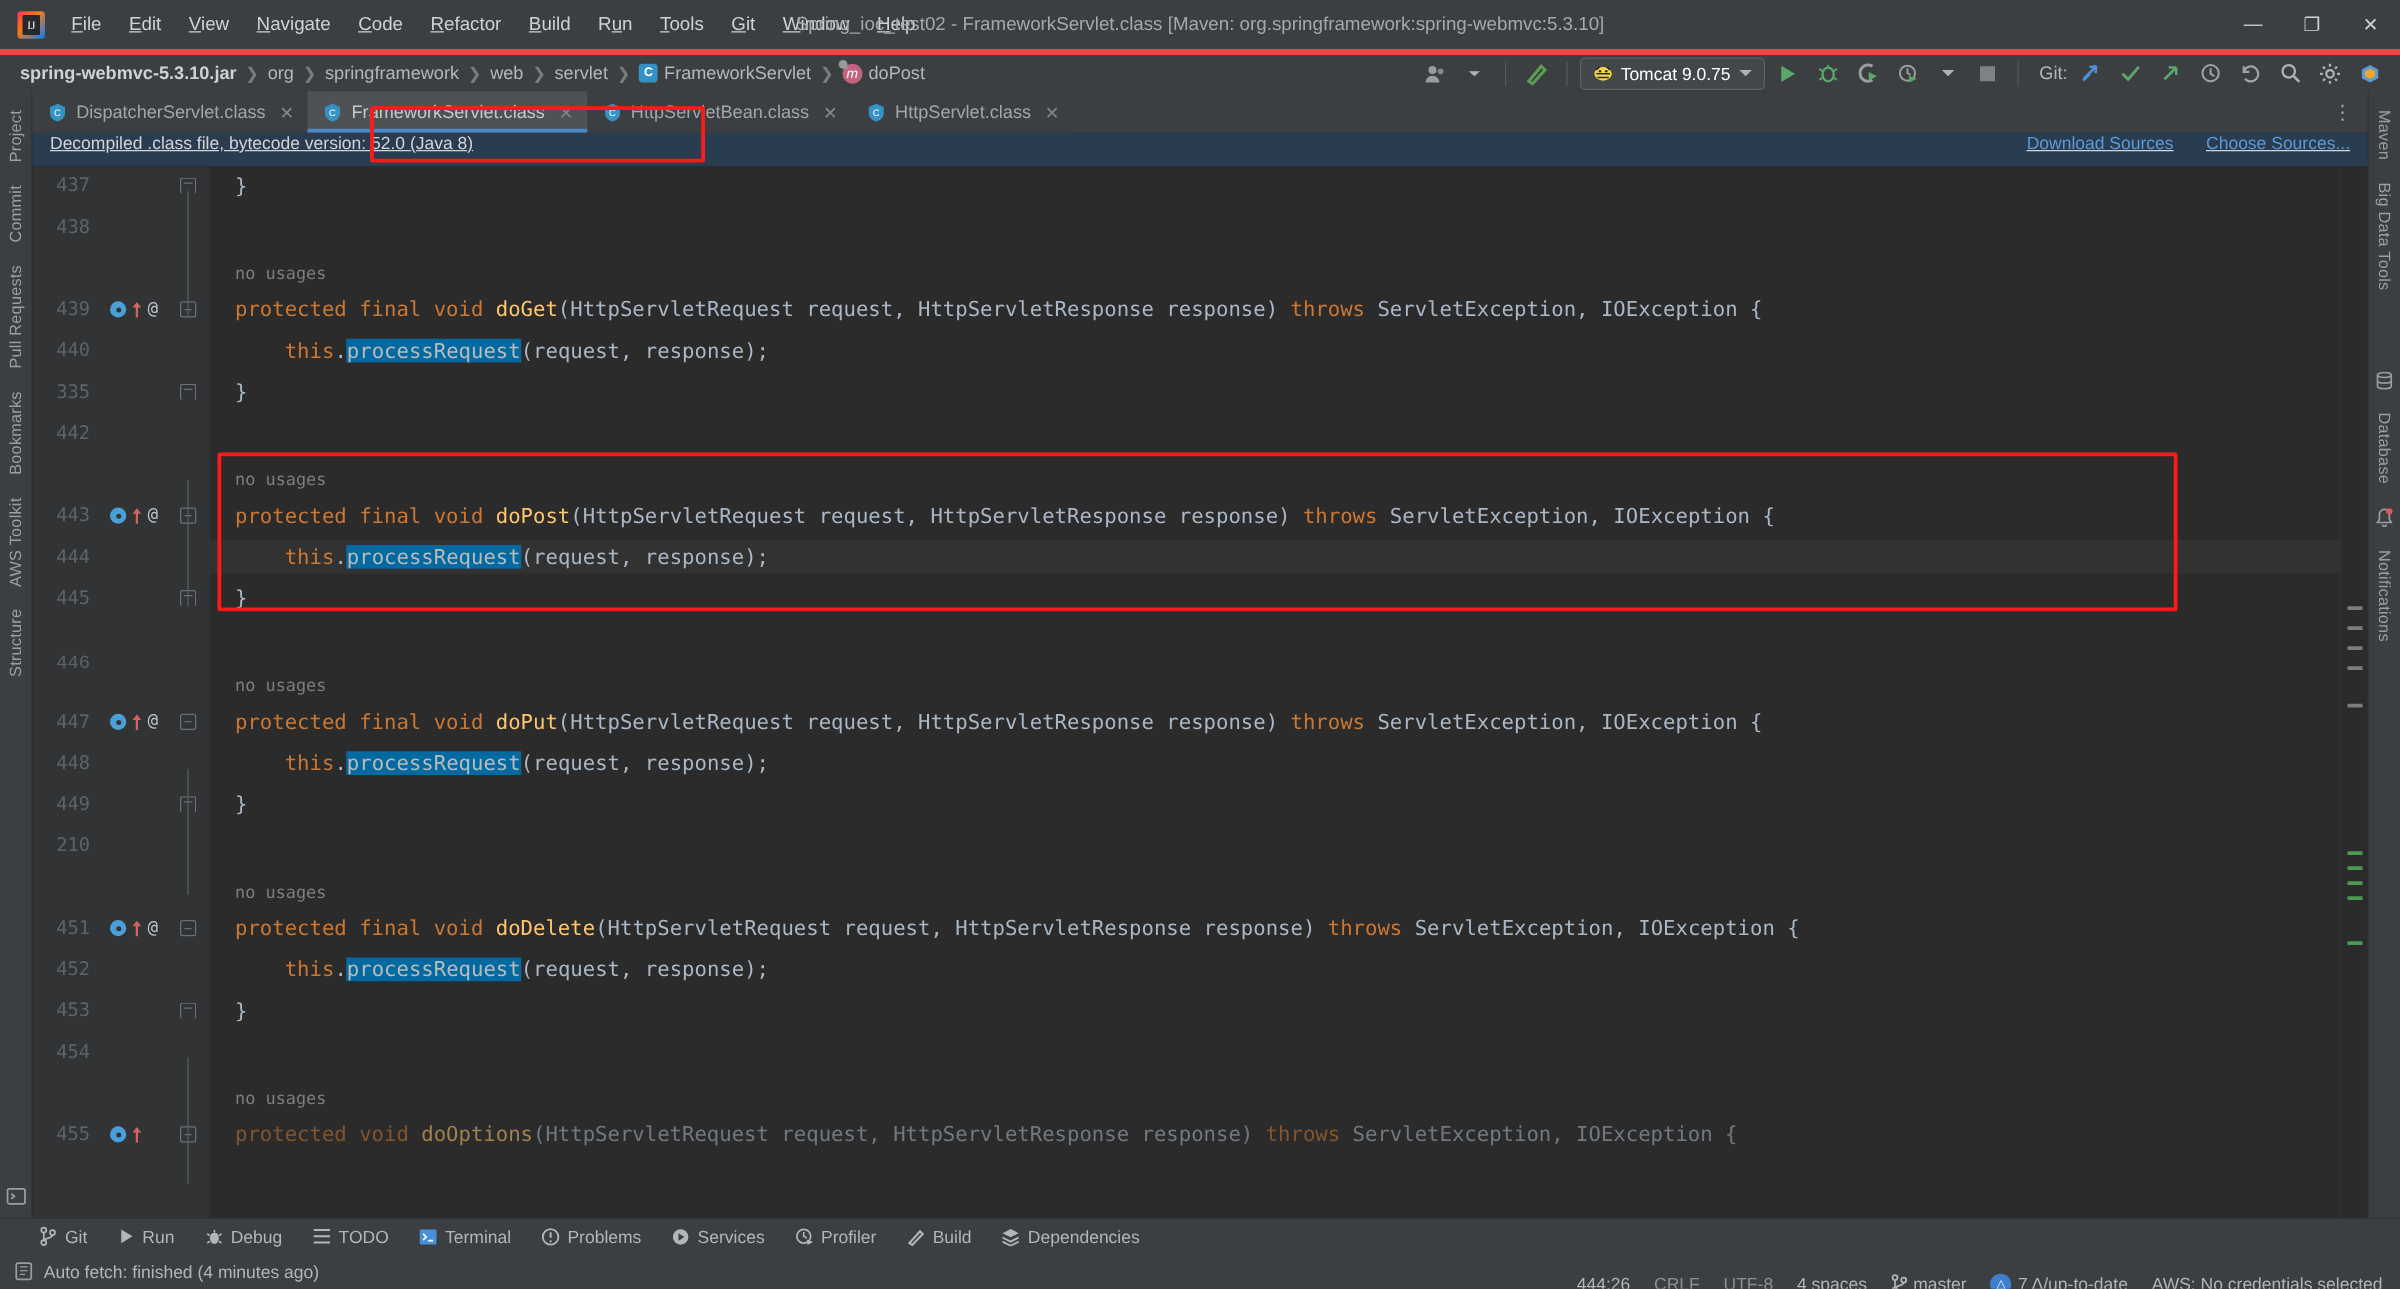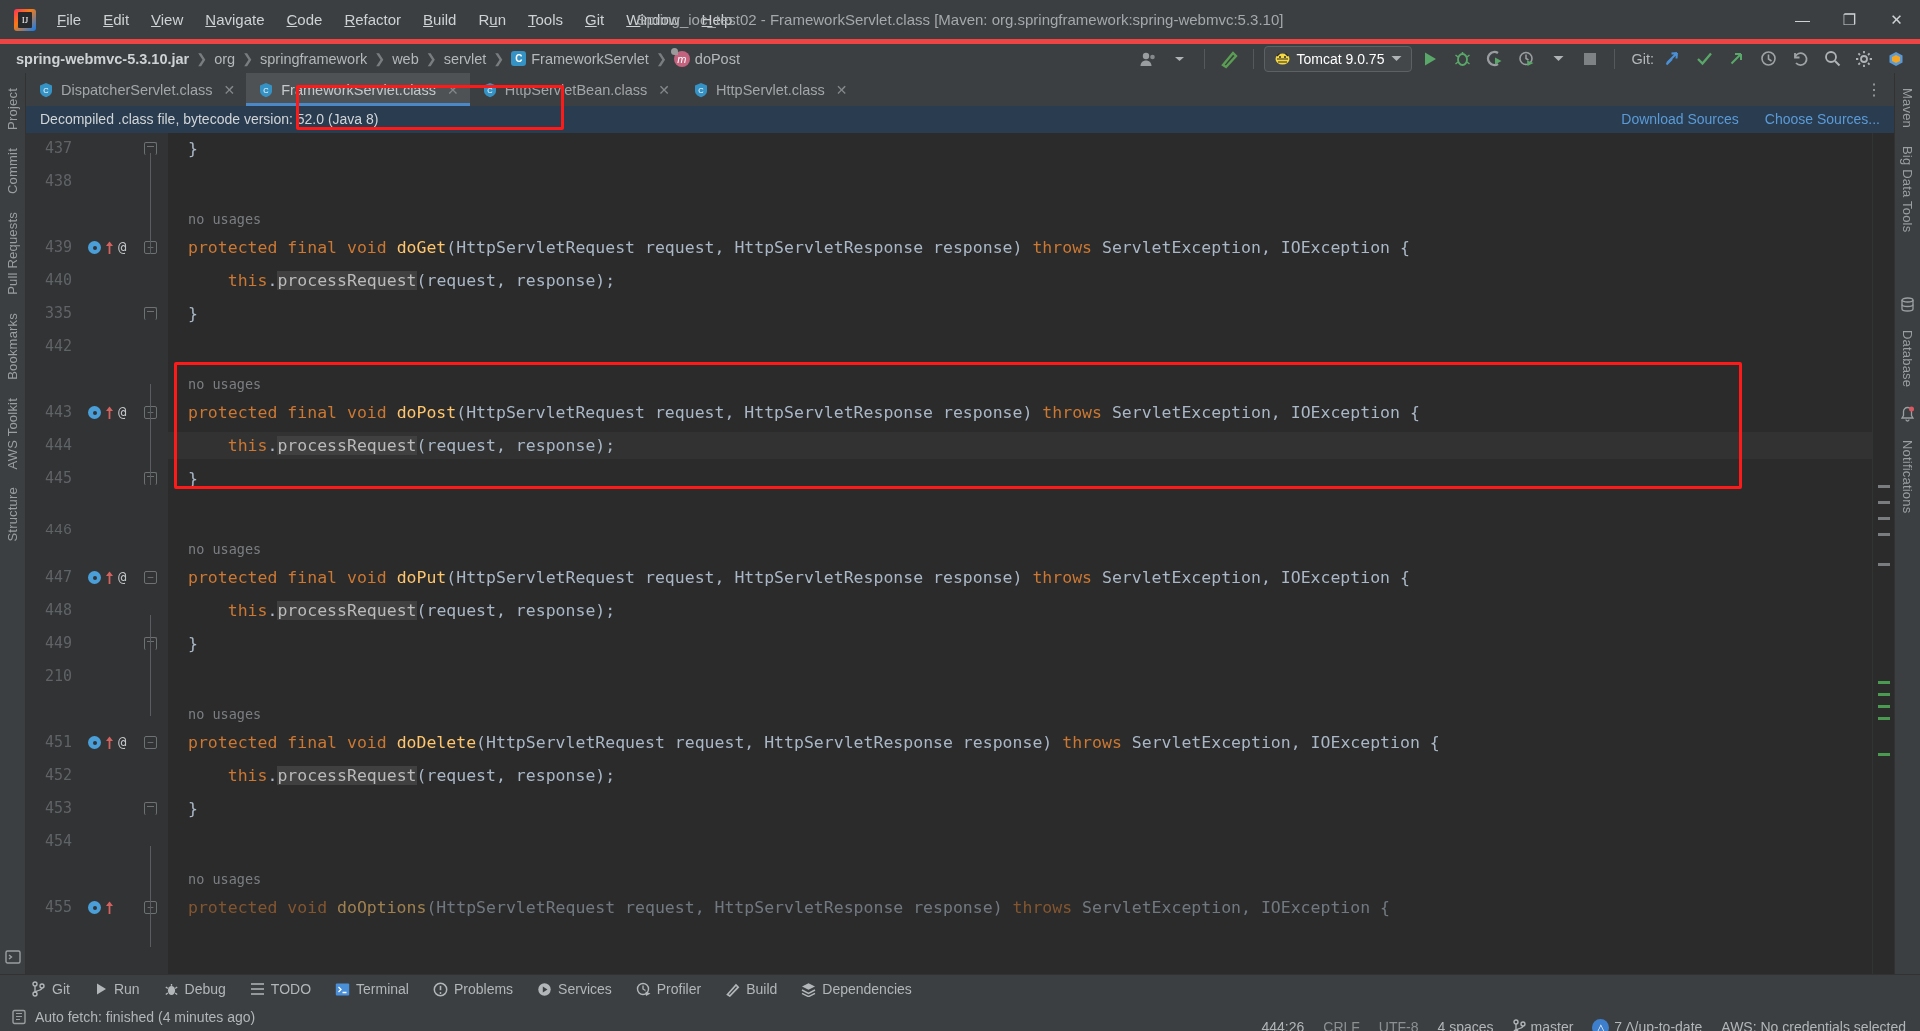--- a/index.html
+++ b/index.html
@@ -105,22 +105,22 @@
   }
   .tab.active { background: #4e5254; color: #c6c9cb; }
   .tab.active::after {
     content: ""; position: absolute; left: 0; right: 0; bottom: 0; height: 3px; background: #4a88c7;
   }
   .tab-x { color: #85888a; font-size: 14px; margin-left: 4px; }
   .tabs-more { margin-left: auto; display:flex;align-items:center; padding: 0 12px; color:#a0a3a5; font-size:16px; }
 
   
   .banner {
-    height: 27px; flex: 0 0 27px; background: #293c50; display: flex; align-items: center;
-    padding: 0 14px; font-size: 14px; color: #d2d5d8; border-bottom: 1px solid #2b3c4e;
+    height: 27px; flex: 0 0 27px; background: #293c50; display: flex; 
+    padding: 0 14px; font-size: 14px; color: #d2d5d8; border-bottom: 1px solid #2b3c4e; text-decoration: underline;
   }
   .banner-links { margin-left: auto; display: flex; gap: 26px; }
   .banner-links a { color: #5b9bd8; text-decoration: none; font-size: 14px; }
 
   
   .codearea { flex: 1 1 auto; display: flex; min-height: 0; position: relative; background: #2b2b2b; overflow: hidden; }
   .gutter {
     flex: 0 0 142px; background: #313335; position: relative;
     font-family: "DejaVu Sans Mono", monospace; font-size: 15px;
   }
@@ -145,21 +145,21 @@
   .codebody {
     flex: 1 1 auto; position: relative; background: #2b2b2b;
     font-family: "DejaVu Sans Mono", monospace; font-size: 16.5px; overflow: hidden;
   }
   .cline { position: absolute; left: 20px; white-space: pre; line-height: 20px; }
   .nousage { color: #7b7f82; font-size: 13.5px; }
   .kw { color: #cc7832; }
   .ty { color: #a9b7c6; }
   .mth { color: #ffc66d; }
   .pl { color: #a9b7c6; }
-  .hlw { background: #404040; margin-top: 32px; }
+  .hlw { background: #0369a1; margin-top: 32px; }
   .caret-line { position:absolute; left:0; right:0; height:27px; background:#323232; }
 
   
   .markers { flex: 0 0 22px; background: #2b2b2b; position: relative; border-left:1px solid #313335;}
   .mk { position: absolute; right: 4px; width: 12px; height: 3px; }
 
   
   .redbox { position: absolute; border: 3px solid #ff1a1a; border-radius: 2px; pointer-events: none; z-index: 50; }
 
   

